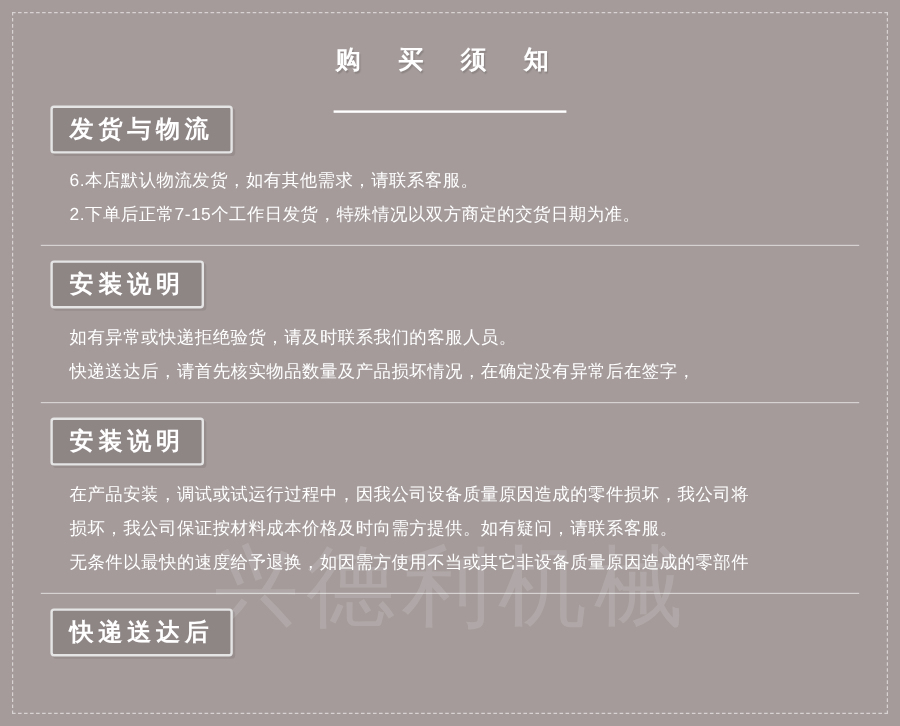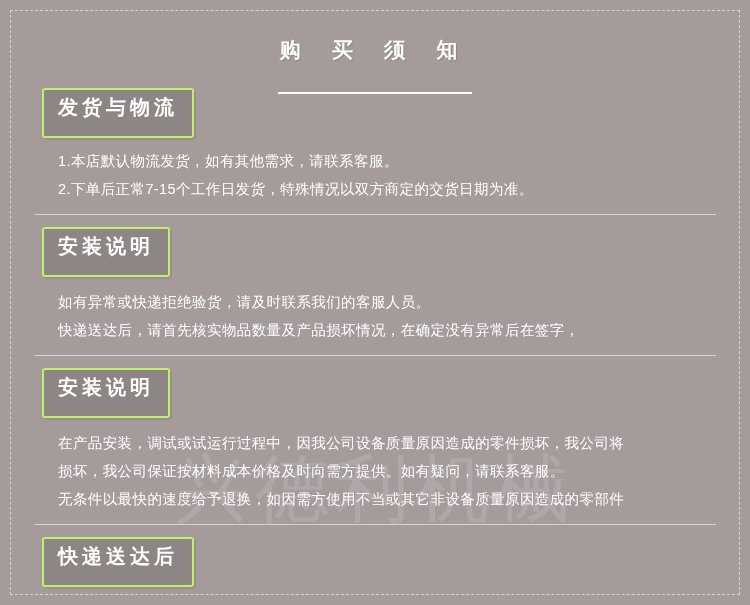--- a/index.html
+++ b/index.html
@@ -70,23 +70,23 @@
     position: relative;
     padding: 0 34px;
     margin-top: 24px;
   }
   .section {
     margin-bottom: 12px;
   }
   .sec-head {
     display: inline-block;
     position: relative;
-    padding: 4px 14px 15px 14px;
+    padding: 4px 14px 5px 14px;
     background: #8e8585;
-    border: 2px solid #bef264;
+    border: 2px solid #e5e5e5;
     border-radius: 3px;
     color: #ffffff;
     font-size: 20px;
     font-weight: bold;
     letter-spacing: 4px;
     font-family: "Liberation Serif", serif;
     box-shadow: 2px 2px 0 rgba(0,0,0,0.08);
     margin-left: 8px;
   }
   .sec-body {
@@ -118,21 +118,21 @@
   <div class="watermark">兴德利机械</div>
 
   <div class="title">购 买 须 知</div>
   <div class="title-underline"></div>
 
   <div class="content">
 
     <div class="section s1">
       <div class="sec-head">发货与物流</div>
       <div class="sec-body">
-        <p>1.本店默认物流发货，如有其他需求，请联系客服。</p>
+        <p>6.本店默认物流发货，如有其他需求，请联系客服。</p>
         <p>2.下单后正常7-15个工作日发货，特殊情况以双方商定的交货日期为准。</p>
       </div>
       <div class="sec-sep"></div>
     </div>
 
     <div class="section s2">
       <div class="sec-head">安装说明</div>
       <div class="sec-body">
         <p>如有异常或快递拒绝验货，请及时联系我们的客服人员。</p>
         <p>快递送达后，请首先核实物品数量及产品损坏情况，在确定没有异常后在签字，</p>

